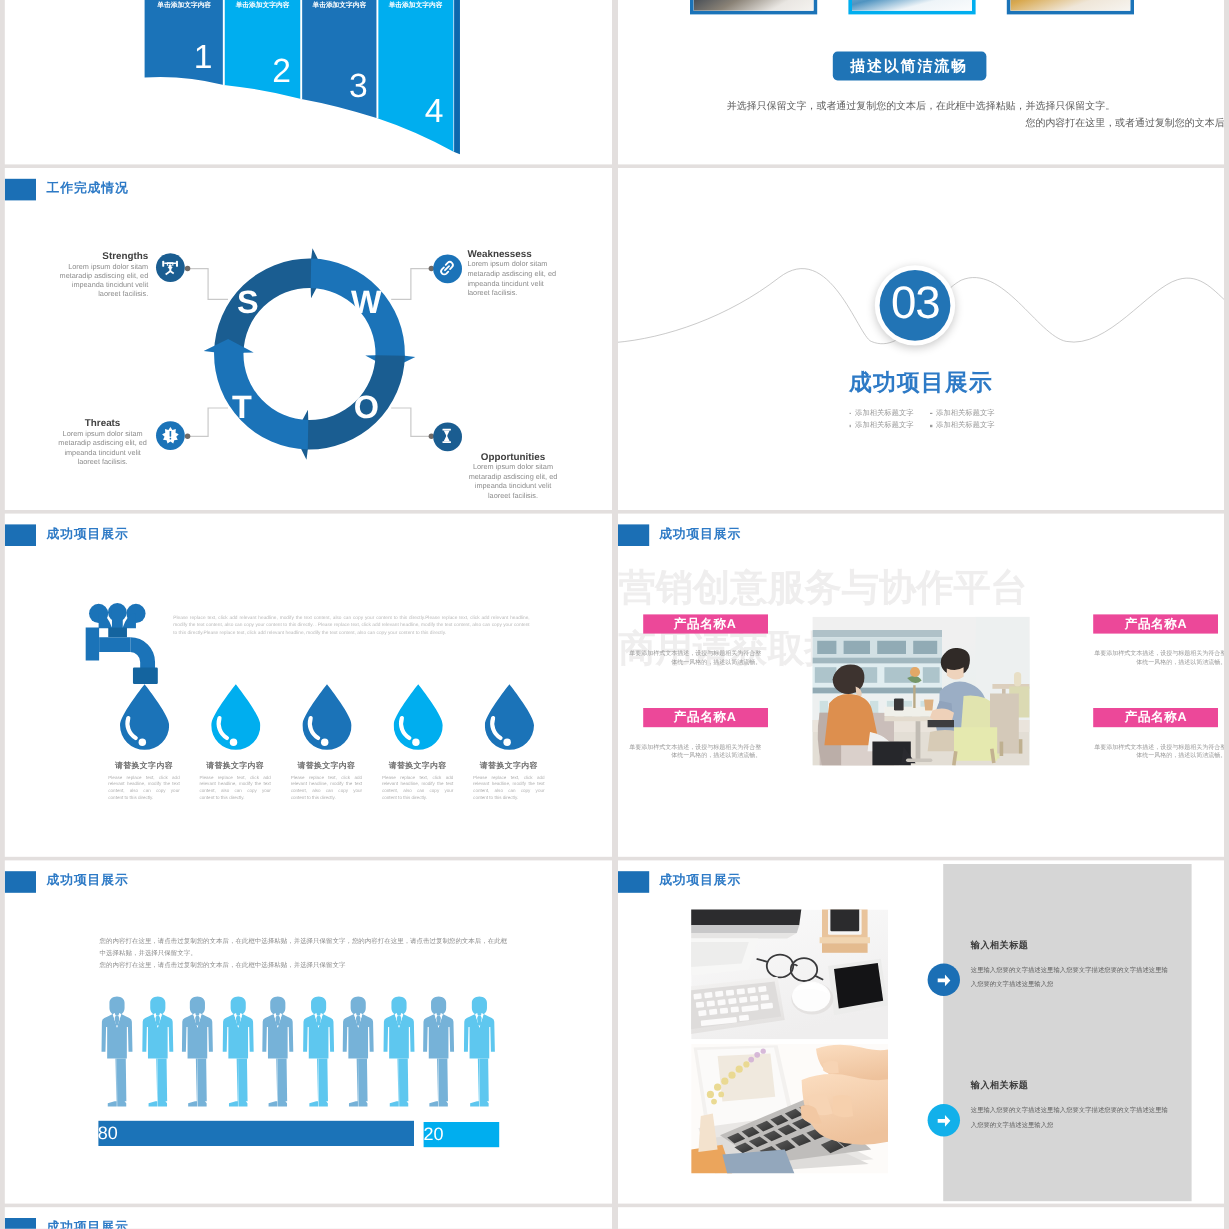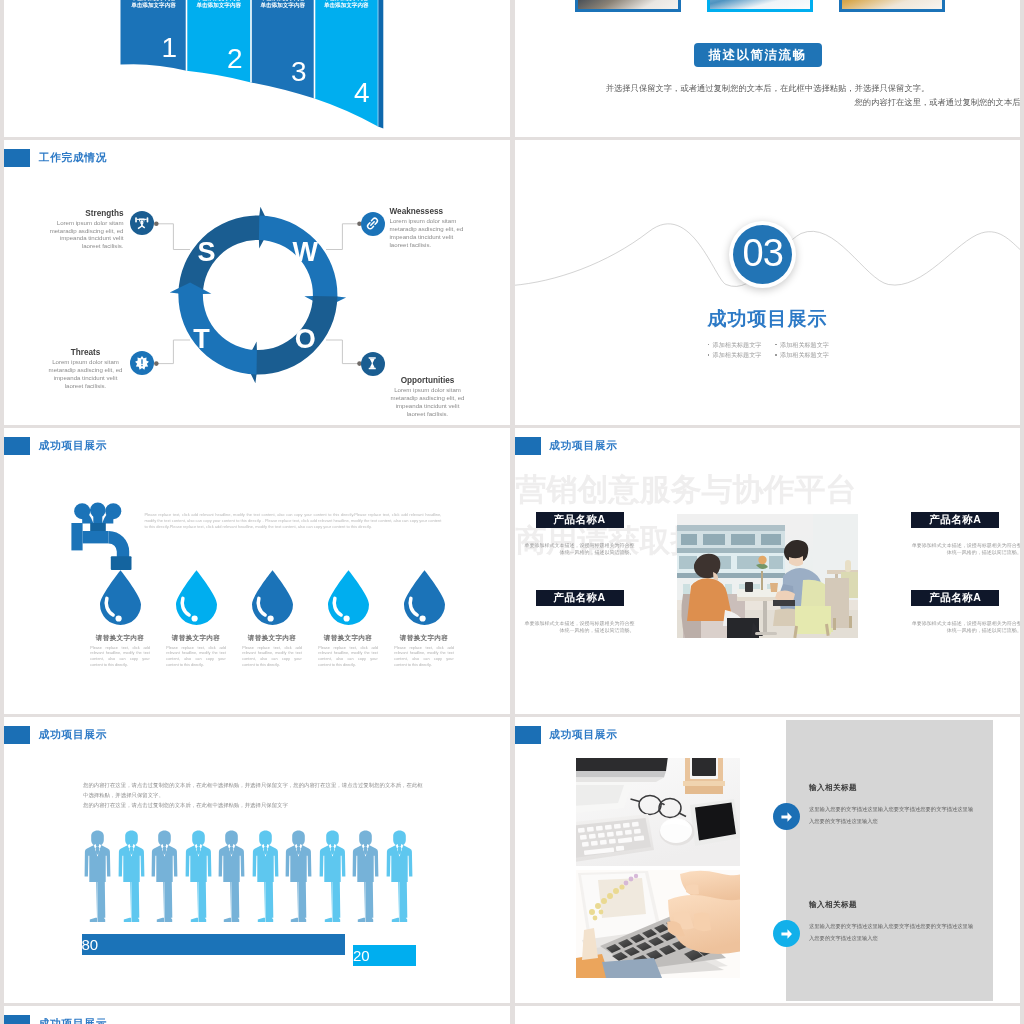--- a/index.html
+++ b/index.html
@@ -109,43 +109,43 @@
   .dtitle{font-size:6.6px;font-weight:bold;color:#6f6f6f;margin-top:8.5px;letter-spacing:.3px;}
   .dbody{font-size:3.8px;line-height:5.8px;color:#b0b0b0;text-align:justify;
          margin:3px auto 0;width:59.5px;}
 
   
   .wm6{position:absolute;left:1px;width:506px;text-align:left;color:#efeeee;
        font-weight:bold;font-size:31px;line-height:31px;letter-spacing:0px;}
   .wm6a{top:46px;}
   .wm6b{top:97px;}
   .photo6{position:absolute;left:162px;top:86px;filter:blur(.6px) saturate(.72) brightness(1.1) contrast(.88);}
-  .plab{position:absolute;height:16.5px;background:#0f172a;color:#fff;font-size:10.5px;
-        font-weight:bold;display:flex;align-items:center;justify-content:center;width:88px;
+  .plab{position:absolute;height:16.5px;background:#ec4899;color:#fff;font-size:10.5px;
+        font-weight:bold;display:flex;align-items:center;justify-content:center;width:104px;
         letter-spacing:.5px;}
   .pbod{position:absolute;width:113px;font-size:5px;line-height:6.7px;color:#9a9a9a;
         text-align:right;}
   .p6a{left:21.1px;top:83.6px;}
   .p6ab{left:6.9px;top:114px;}
   .p6b{left:21.1px;top:161.5px;}
   .p6bb{left:6.9px;top:192px;}
   .p6c{left:396.8px;top:83.6px;}
   .p6cb{left:394.3px;top:114px;}
   .p6d{left:396.8px;top:161.5px;}
   .p6db{left:394.3px;top:192px;}
 
   
   .p7para{position:absolute;left:79px;top:62.5px;width:343px;font-size:5.4px;
           line-height:10.2px;color:#8b8b8b;}
   .people{position:absolute;left:0;top:113.4px;width:506px;height:95px;}
   .person{position:absolute;}
   .bar7{position:absolute;height:21px;display:flex;align-items:center;
         justify-content:flex-start;color:#fff;font-size:14px;}
   .bar7a{left:77.5px;top:217px;width:263.5px;background:#1b73b8;font-size:15px;}
-  .bar7b{left:349px;top:228px;width:63px;background:#00aeef;font-size:15px;}
+  .bar7b{left:349px;top:218px;width:63px;background:#00aeef;font-size:15px;}
 
   
   .gpanel{position:absolute;left:271.5px;top:3.2px;width:207.4px;height:281px;background:#d6d6d6;}
   .ph8{position:absolute;filter:blur(.45px);}
   .ph8a{left:61.5px;top:41px;}
   .ph8b{left:61.5px;top:153px;}
   .pitem{position:absolute;}
   .pi1{left:258px;top:66px;}
   .pi2{left:258px;top:183px;}
   .parrow{position:absolute;left:0;top:20px;width:27px;height:27px;border-radius:50%;

